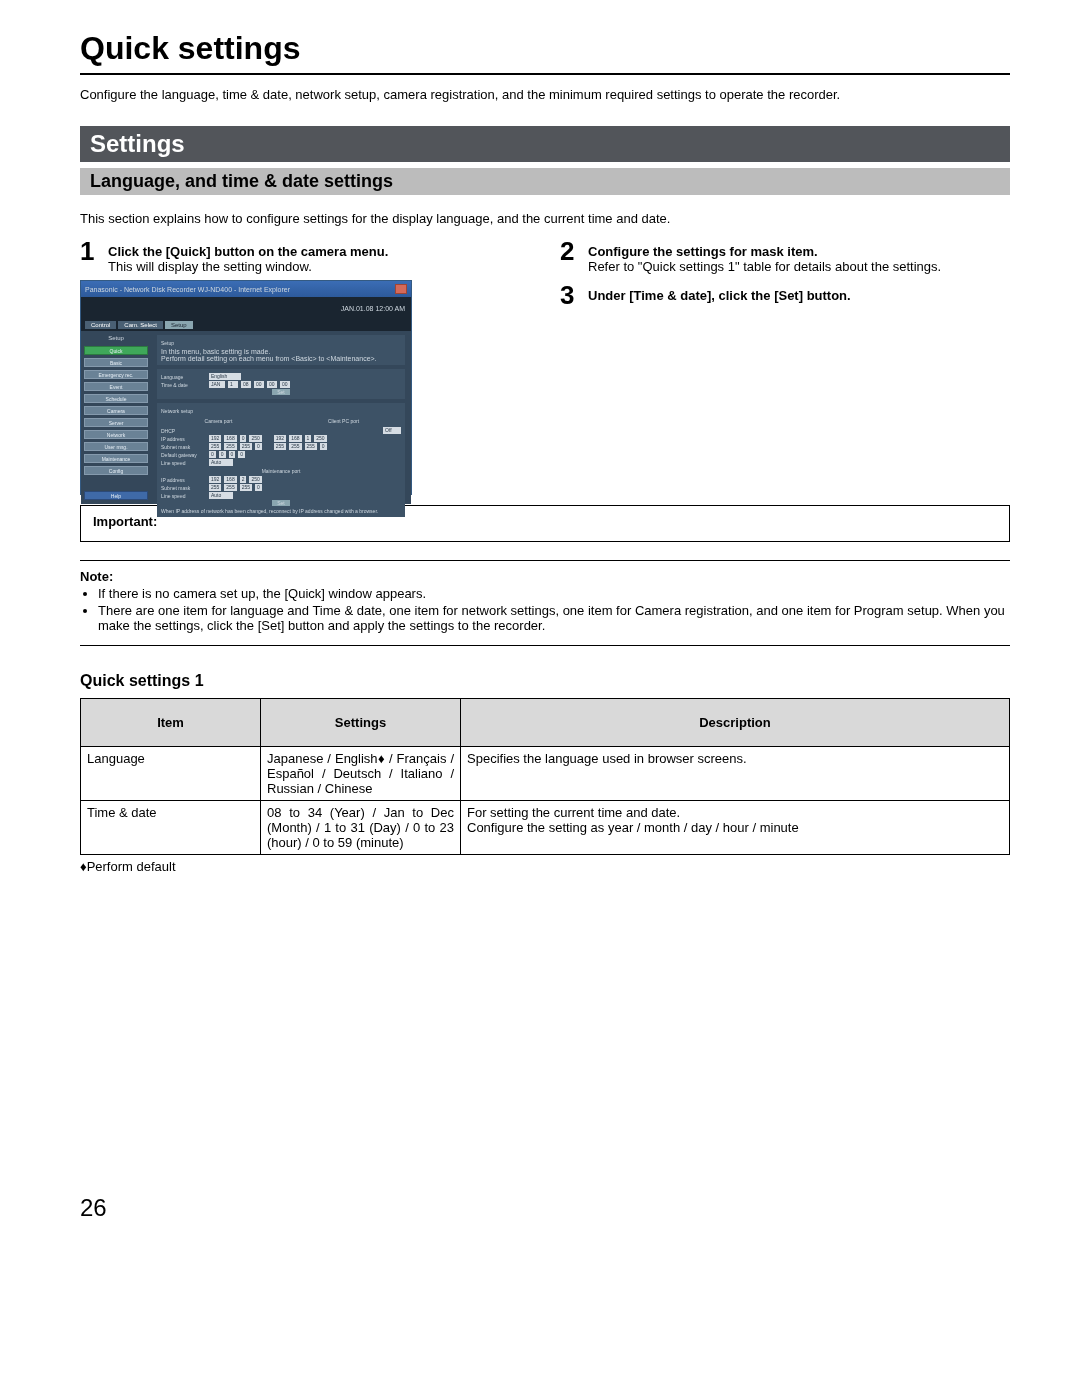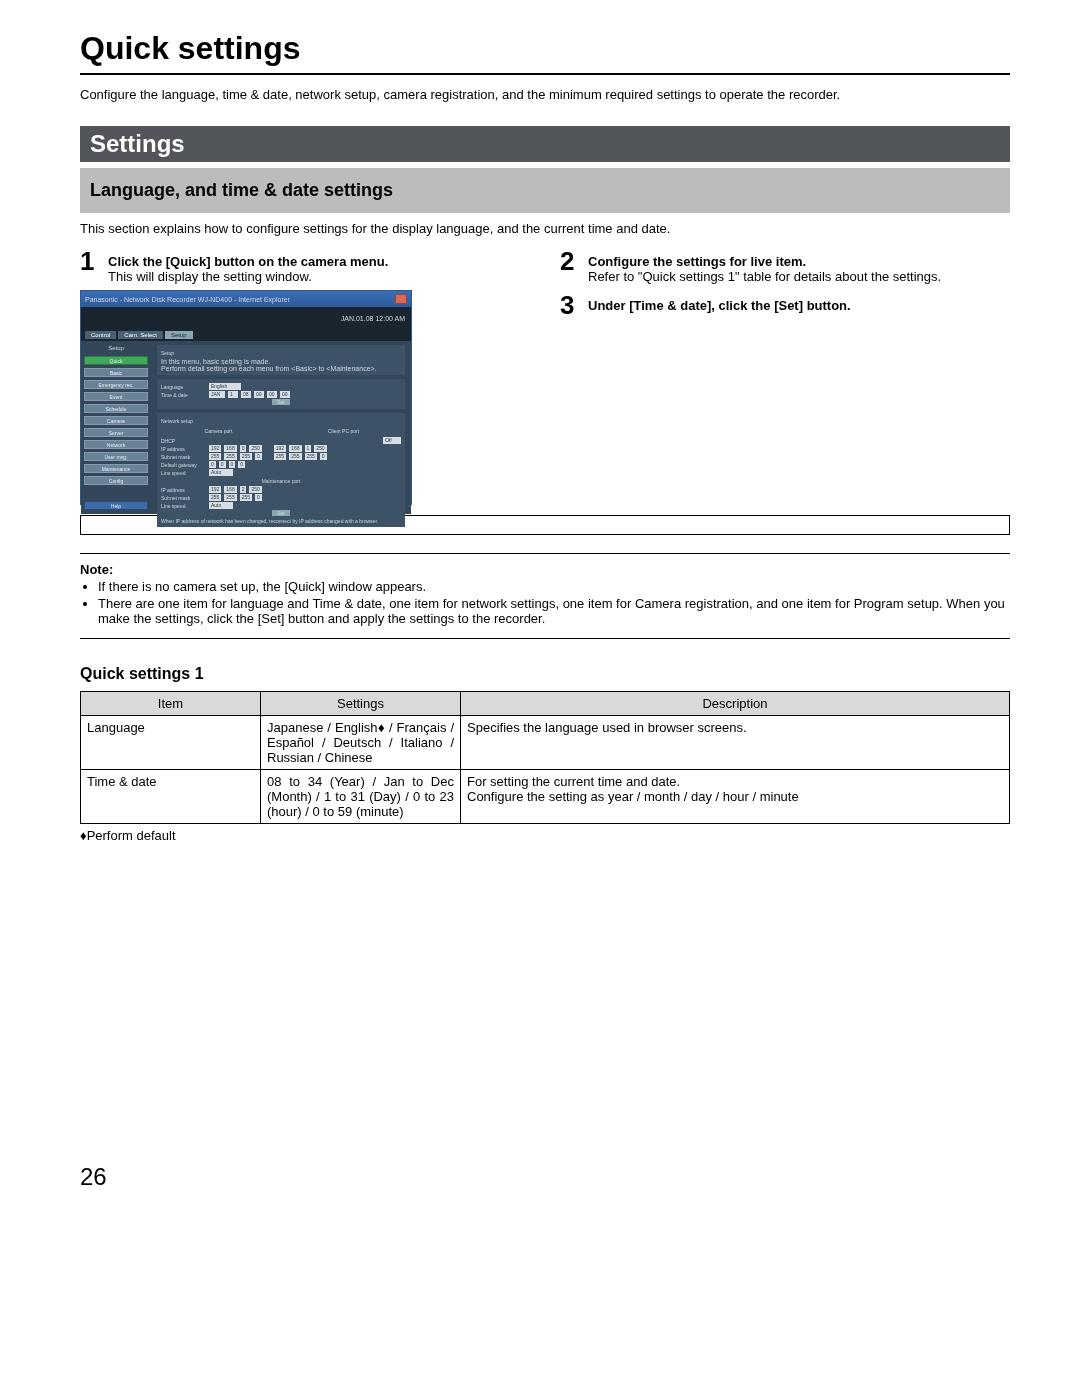--- a/index.html
+++ b/index.html
@@ -34,26 +34,26 @@
     font-size: 24px;
     font-weight: bold;
     padding: 4px 10px;
     margin-bottom: 6px;
   }
   .subsection-bar {
     background: #bcbcbc;
     color: #000;
     font-size: 18px;
     font-weight: bold;
-    padding: 12px 10px;
+    padding: 3px 10px;
     margin-bottom: 8px;
   }
   .section-intro {
     font-size: 13px;
-    margin: 8px 0 12px 0;
+    margin: 16px 0 12px 0;
   }
   .two-col {
     display: flex;
     gap: 30px;
     align-items: flex-start;
     margin-bottom: 10px;
   }
   .col {
     flex: 1;
   }
@@ -194,23 +194,23 @@
 
   
   table.settings-table {
     width: 100%;
     border-collapse: collapse;
     font-size: 13px;
   }
   table.settings-table th {
     background: #d9d9d9;
     border: 1px solid #000;
-    padding: 4px 6px;
+    padding: 16px 6px;
     text-align: center;
-    font-weight: normal;
+    font-weight: bold;
   }
   table.settings-table td {
     border: 1px solid #000;
     padding: 4px 6px;
     vertical-align: top;
   }
   .col-item { width: 180px; }
   .col-settings { width: 200px; text-align:justify; }
   .footnote {
     font-size: 13px;
@@ -374,34 +374,35 @@
             </div>
           </div>
         </div>
       </div>
 
     </div>
     <div class="col">
       <div class="step">
         <div class="step-num">2</div>
         <div class="step-body">
-          <span class="step-title">Configure the settings for live item.</span>
+          <span class="step-title">Configure the settings for mask item.</span>
           <span class="step-text">Refer to "Quick settings 1" table for details about the settings.</span>
         </div>
       </div>
       <div class="step" style="margin-top:8px">
         <div class="step-num">3</div>
         <div class="step-body">
           <span class="step-title">Under [Time &amp; date], click the [Set] button.</span>
         </div>
       </div>
     </div>
   </div>
 
   <div class="info-box">
+    <div class="info-label">Important:</div>
   </div>
 
   <div class="note-block">
     <div class="info-label">Note:</div>
     <ul>
       <li>If there is no camera set up, the [Quick] window appears.</li>
       <li>There are one item for language and Time &amp; date, one item for network settings, one item for Camera registration, and one item for Program setup. When you make the settings, click the [Set] button and apply the settings to the recorder.</li>
     </ul>
   </div>
 

